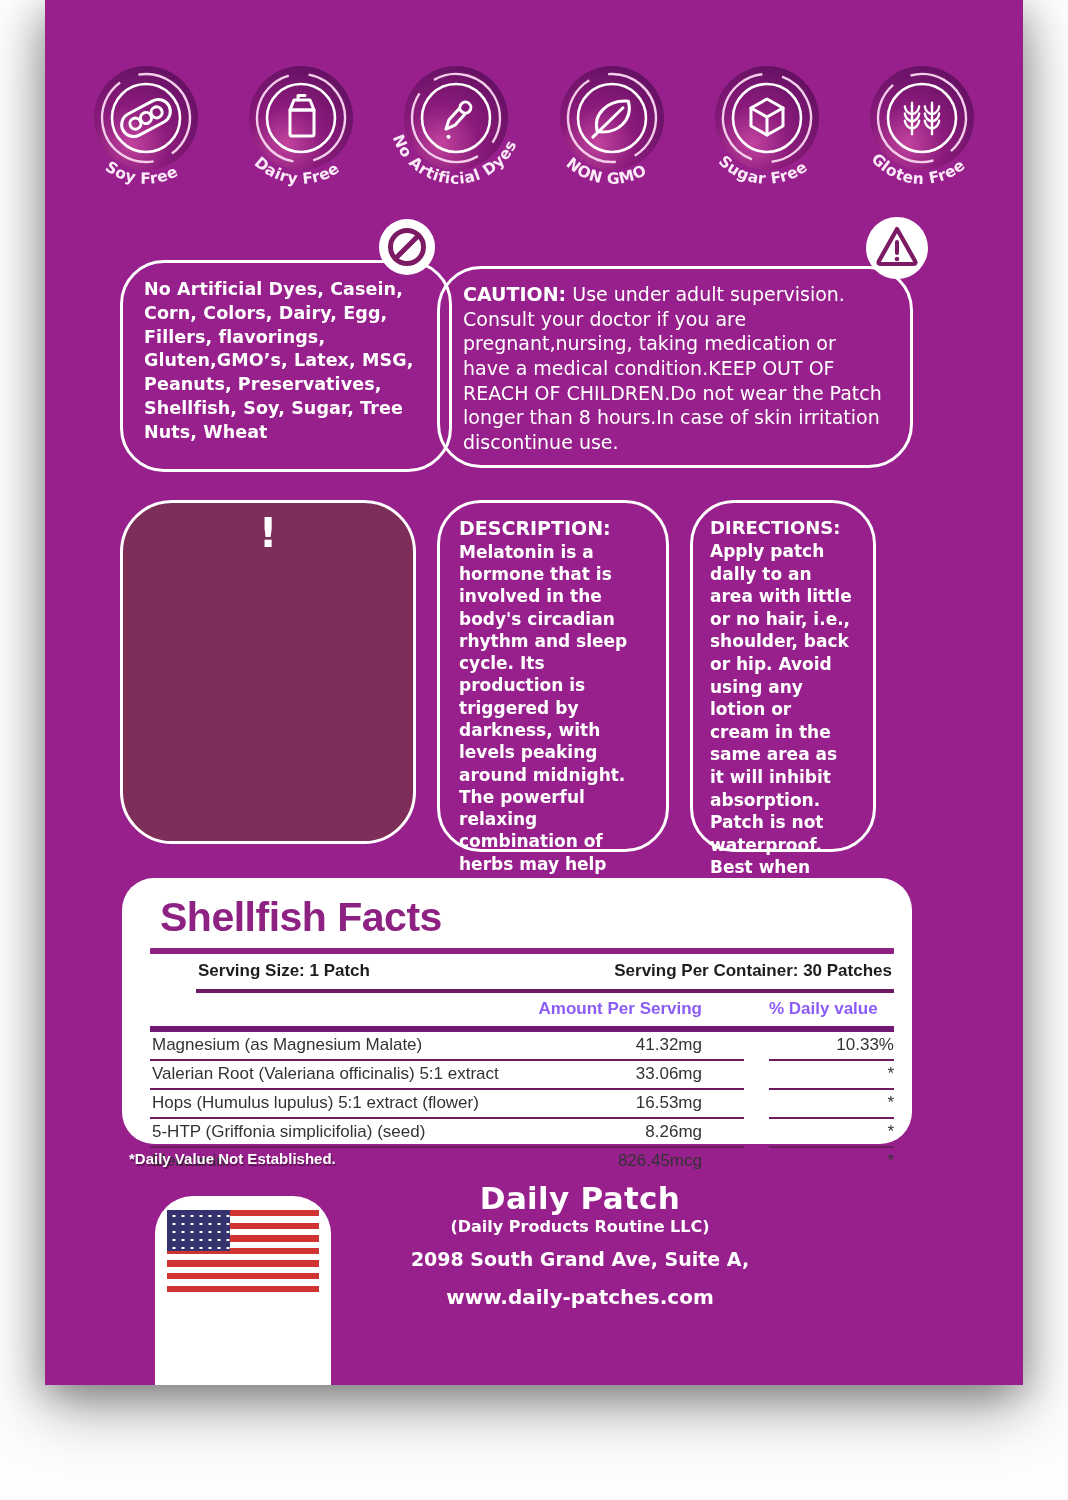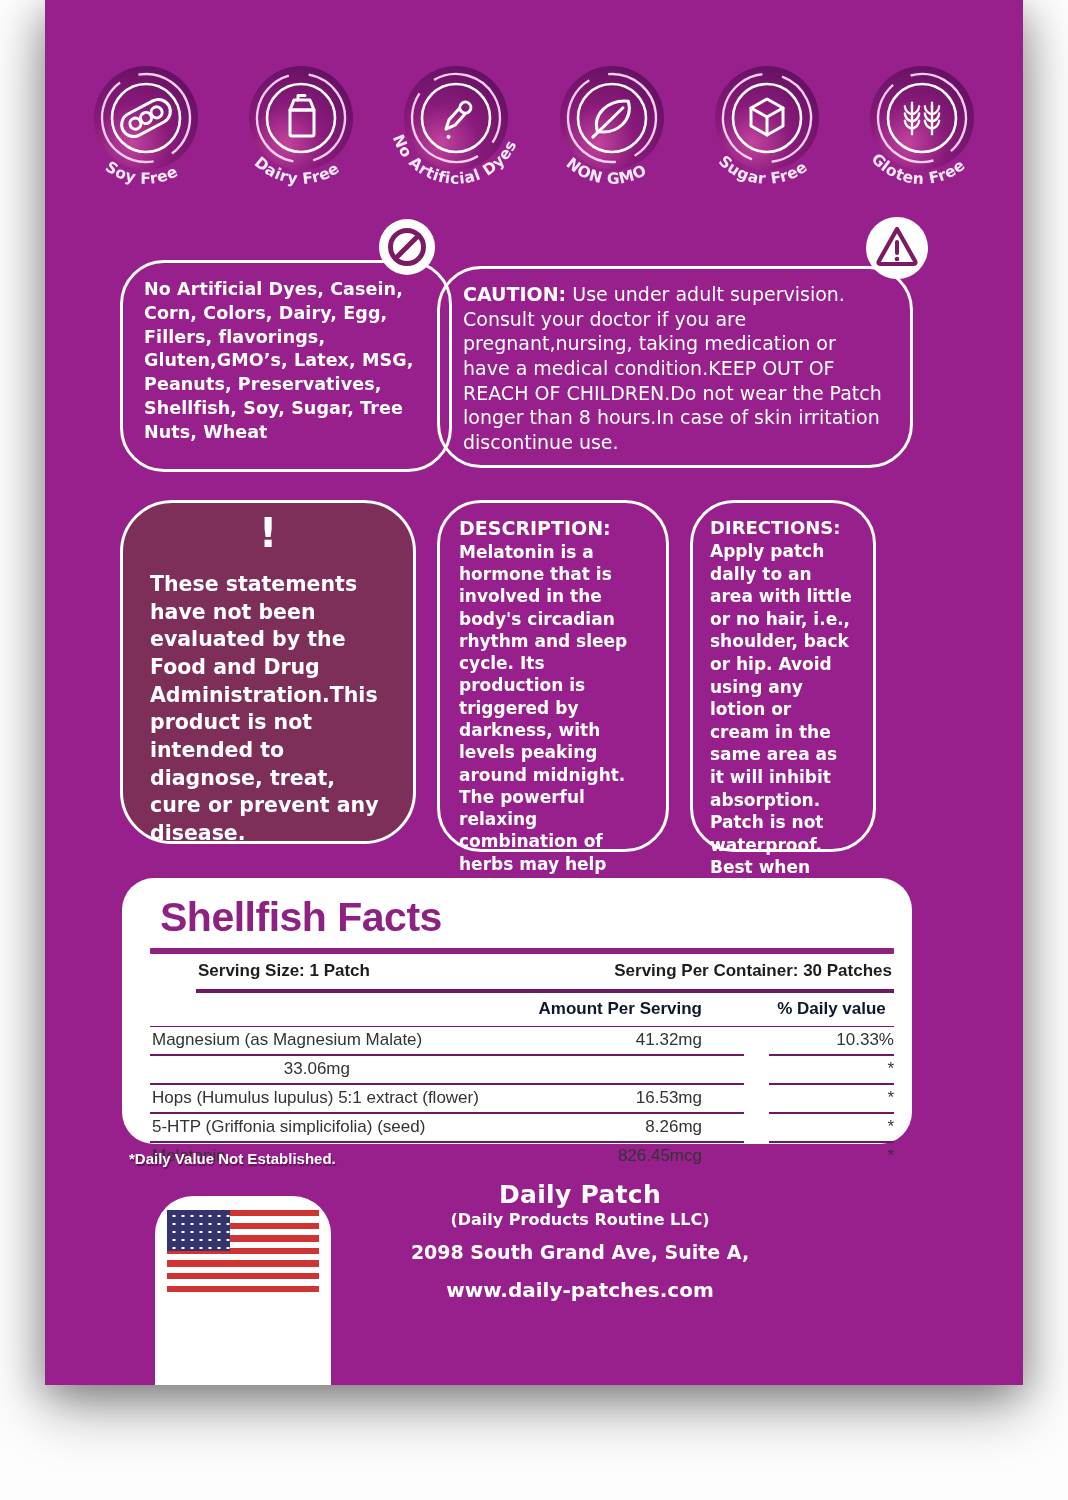--- a/index.html
+++ b/index.html
@@ -50,24 +50,24 @@
     border-radius:32px;box-sizing:border-box;padding:14px 18px 0 28px;color:#3b3b3b;
     font-family:"Liberation Sans",sans-serif;
   }
   .sf-title{
     color:#8d2283;font-size:41px;font-weight:bold;letter-spacing:-.5px;
     margin:2px 0 0 10px;font-family:"Liberation Sans",sans-serif;
   }
   .sf-bar{height:6px;background:#8d2283;margin-top:7px;border-radius:1px;}
   .sf-serving-row{display:flex;justify-content:space-between;align-items:center;
     font-size:17px;font-weight:bold;color:#1d1d1d;padding:7px 2px 8px;border-bottom:4px solid #6d1a60;margin-left:46px;}
-  .sf-headrow{display:flex;font-size:17px;font-weight:bold;color:#0f172a;
-    padding:6px 0 7px;border-bottom:1px solid #701a75;}
+  .sf-headrow{display:flex;font-size:17px;font-weight:bold;color:#8b5cf6;
+    padding:6px 0 7px;border-bottom:6px solid #701a75;}
   .sf-headrow .hdr-amt{flex:1;text-align:right;padding-right:42px;}
-  .sf-headrow .hdr-dv{width:125px;margin-left:25px;text-align:center;}
+  .sf-headrow .hdr-dv{width:125px;margin-left:25px;text-align:left;}
   .sf-row{display:flex;font-size:17px;color:#333;}
   .sf-main{flex:1;display:flex;border-bottom:2.5px solid #6d1a60;padding:3px 0 4px;}
   .sf-name{flex:1;padding-left:2px;}
   .sf-amt{width:200px;text-align:right;padding-right:42px;}
   .sf-dv{width:125px;margin-left:25px;text-align:right;border-bottom:2.5px solid #6d1a60;padding:3px 0 4px;}
   .sf-row:last-child .sf-main,.sf-row:last-child .sf-dv{border-bottom:none;}
   .sf-footnote{
     position:absolute;left:84px;top:1150px;color:#fff;font-weight:bold;font-size:15px;
     font-family:"Liberation Sans",sans-serif;text-shadow:1px 2px 1px rgba(50,5,40,.55);
   }
@@ -77,21 +77,21 @@
     border-radius:38px 38px 0 0;
   }
   .flag{position:absolute;left:12px;top:14px;width:152px;height:82px;
     background:repeating-linear-gradient(180deg,#cf3433 0 6.31px,#ffffff 6.31px 12.62px);}
   .flag .canton{
     position:absolute;left:0;top:0;width:63px;height:41px;background-color:#35336e;
     background-image:radial-gradient(#fff 1.2px,transparent 1.5px);
     background-size:9px 8px;background-position:2.5px 2px;
   }
   .footer-text{position:absolute;left:320px;top:1180px;width:430px;text-align:center;color:#fff;}
-  .footer-brand{font-size:25px;font-weight:800;letter-spacing:.3px;}
+  .footer-brand{font-size:31px;font-weight:800;letter-spacing:.3px;}
   .footer-company{font-size:16px;font-weight:600;margin-top:1px;}
   .footer-address{font-size:19px;font-weight:700;margin-top:12px;line-height:1.22;}
   .footer-website{font-size:20px;font-weight:800;margin-top:14px;}
 </style>
 </head>
 <body>
 
 <svg width="0" height="0" style="position:absolute" aria-hidden="true">
   <defs>
     <radialGradient id="badge-grad" cx="36%" cy="74%" r="80%">
@@ -245,21 +245,20 @@
     <svg viewBox="0 0 68 68" width="68" height="68">
       <circle cx="34" cy="34" r="31" fill="#ffffff"></circle>
       <path d="M 34 15 L 52 47 Q 53.5 50 50 50 L 18 50 Q 14.5 50 16 47 Z" fill="none" stroke="#7c1a63" stroke-width="4.2" stroke-linejoin="round"></path>
       <line x1="34" y1="28" x2="34" y2="39" stroke="#7c1a63" stroke-width="4" stroke-linecap="round"></line>
       <circle cx="34" cy="45" r="2.3" fill="#7c1a63"></circle>
     </svg>
   </div>
 
   <div class="box box-disclaimer">
     <div class="disclaimer-mark">!</div>
-    <div class="disclaimer-text">These statements have not been evaluated by the Food and Drug Administration.This product is not intended to diagnose, treat, cure or prevent any disease.</div>
   </div>
 
   <div class="box box-description">
     <b>DESCRIPTION:</b><span>Melatonin is a hormone that is involved in the body's circadian rhythm and sleep cycle. Its production is triggered by darkness, with levels peaking around midnight. The powerful relaxing combination of herbs may help promote a restful night's sleep.</span>
   </div>
 
   <div class="box box-directions">
     <b>DIRECTIONS:</b><span> Apply patch dally to an area with little or no hair, i.e., shoulder, back or hip. Avoid using any lotion or cream in the same area as it will inhibit absorption. Patch is not waterproof. Best when applied 30 minutes prior to bedtime.</span>
   </div>
 
@@ -277,20 +276,21 @@
 
     <div class="sf-row">
       <div class="sf-main">
           <span class="sf-name">Magnesium (as Magnesium Malate)</span>
           <span class="sf-amt">41.32mg</span>
         </div>
       <div class="sf-dv">10.33%</div>
     </div>
     <div class="sf-row">
       <div class="sf-main">
+          <span class="sf-name">Valerian Root (Valeriana officinalis) 5:1 extract</span>
           <span class="sf-amt">33.06mg</span>
         </div>
       <div class="sf-dv">*</div>
     </div>
     <div class="sf-row">
       <div class="sf-main">
           <span class="sf-name">Hops (Humulus lupulus) 5:1 extract (flower)</span>
           <span class="sf-amt">16.53mg</span>
         </div>
       <div class="sf-dv">*</div>

